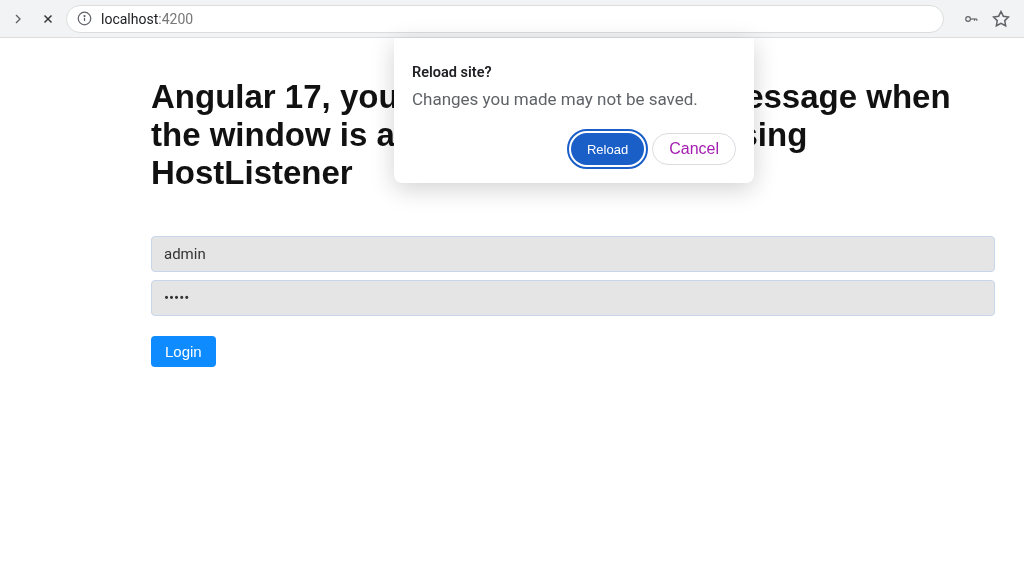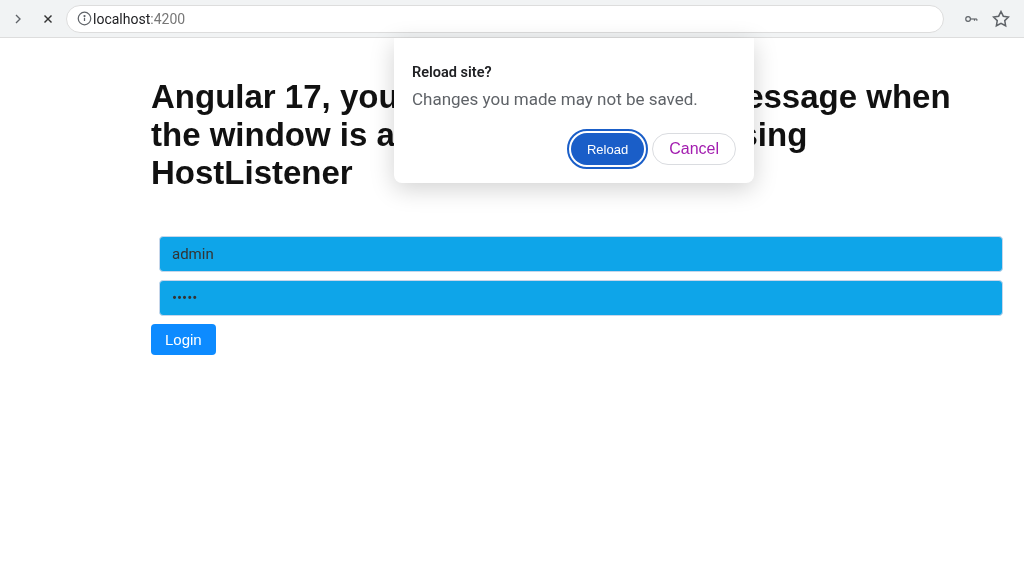--- a/index.html
+++ b/index.html
@@ -37,20 +37,21 @@
     }
     .address-bar {
       flex: 1;
       height: 28px;
       background: #fff;
       border: 1px solid #ddd;
       border-radius: 14px;
       display: flex;
       align-items: center;
       padding: 0 10px;
+      gap: 8px;
       margin-right: 8px;
     }
     .site-icon {
       width: 16px;
       height: 16px;
       color: #5f6368;
       flex-shrink: 0;
     }
     .url-text {
       font-size: 14px;
@@ -85,39 +86,38 @@
       font-weight: 700;
       font-size: 33px;
       line-height: 1.15;
       color: #111;
       margin-bottom: 44px;
     }
     .form-input {
       width: 844px;
       height: 36px;
       border: 1px solid #c7d6ea;
-      background: #0ea5e9;
+      background: #e5e5e5;
       border-radius: 4px;
       padding: 6px 12px;
       font-size: 15px;
       color: #333;
       margin-bottom: 8px;
       font-family: inherit;
       display: block;
-      margin-left: 8px;
     }
     .login-btn {
       background: #0d8bff;
       color: #fff;
       border: none;
       border-radius: 4px;
       padding: 7px 14px;
       font-size: 15px;
       cursor: pointer;
-      margin-top: 0;
+      margin-top: 12px;
     }
     .dialog {
       position: absolute;
       left: 394px;
       top: 38px;
       width: 360px;
       background: #fff;
       border-radius: 0 0 8px 8px;
       box-shadow: 0 6px 24px rgba(0,0,0,0.18);
       padding: 26px 18px 18px 18px;

